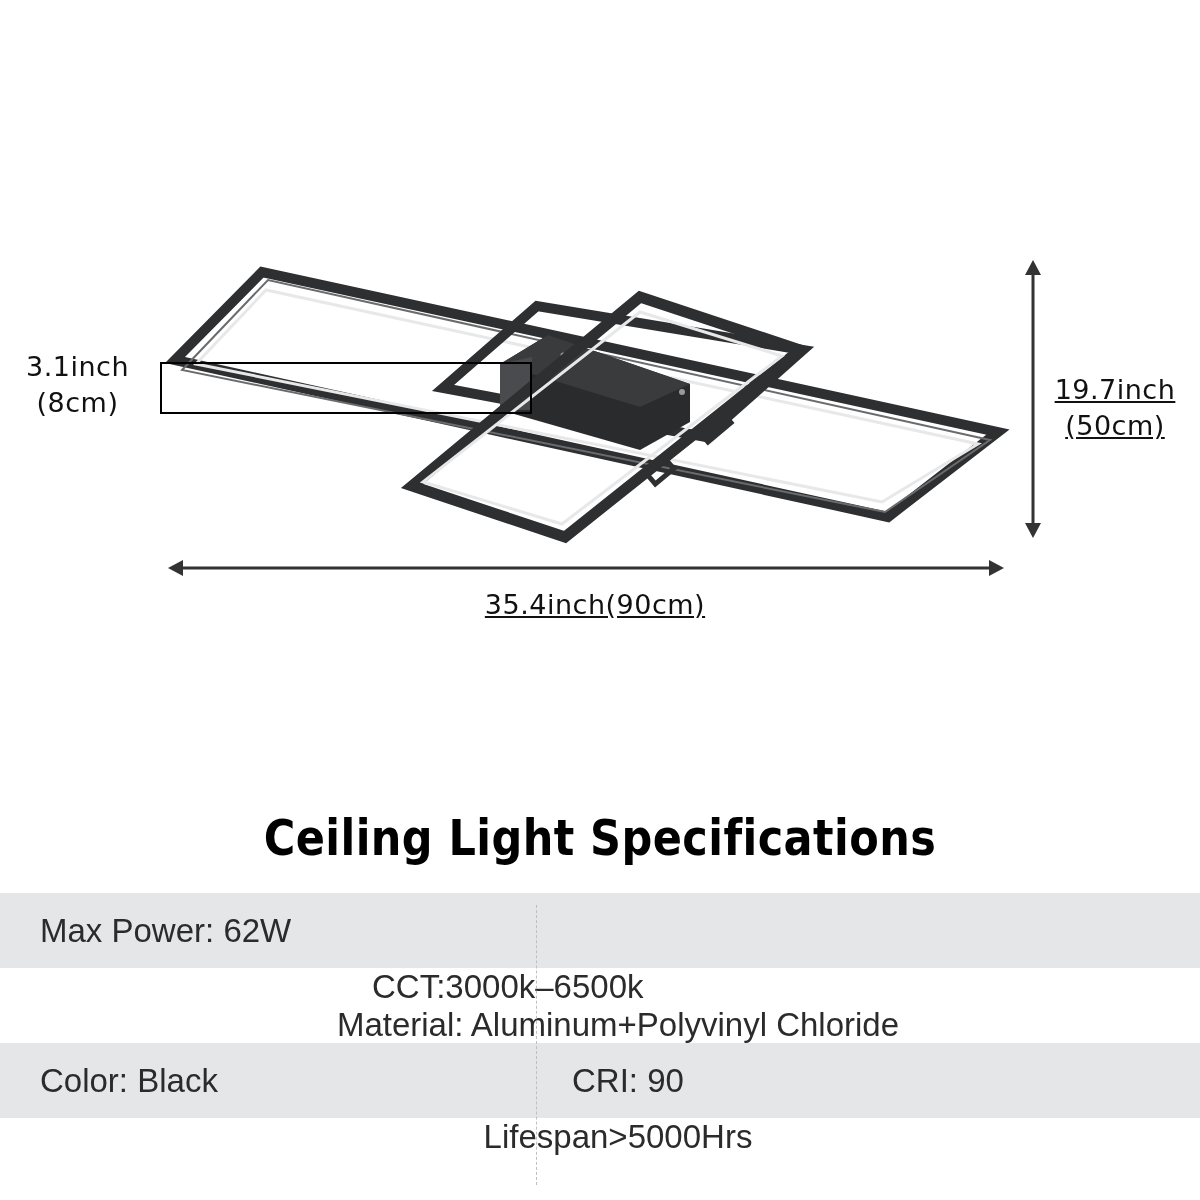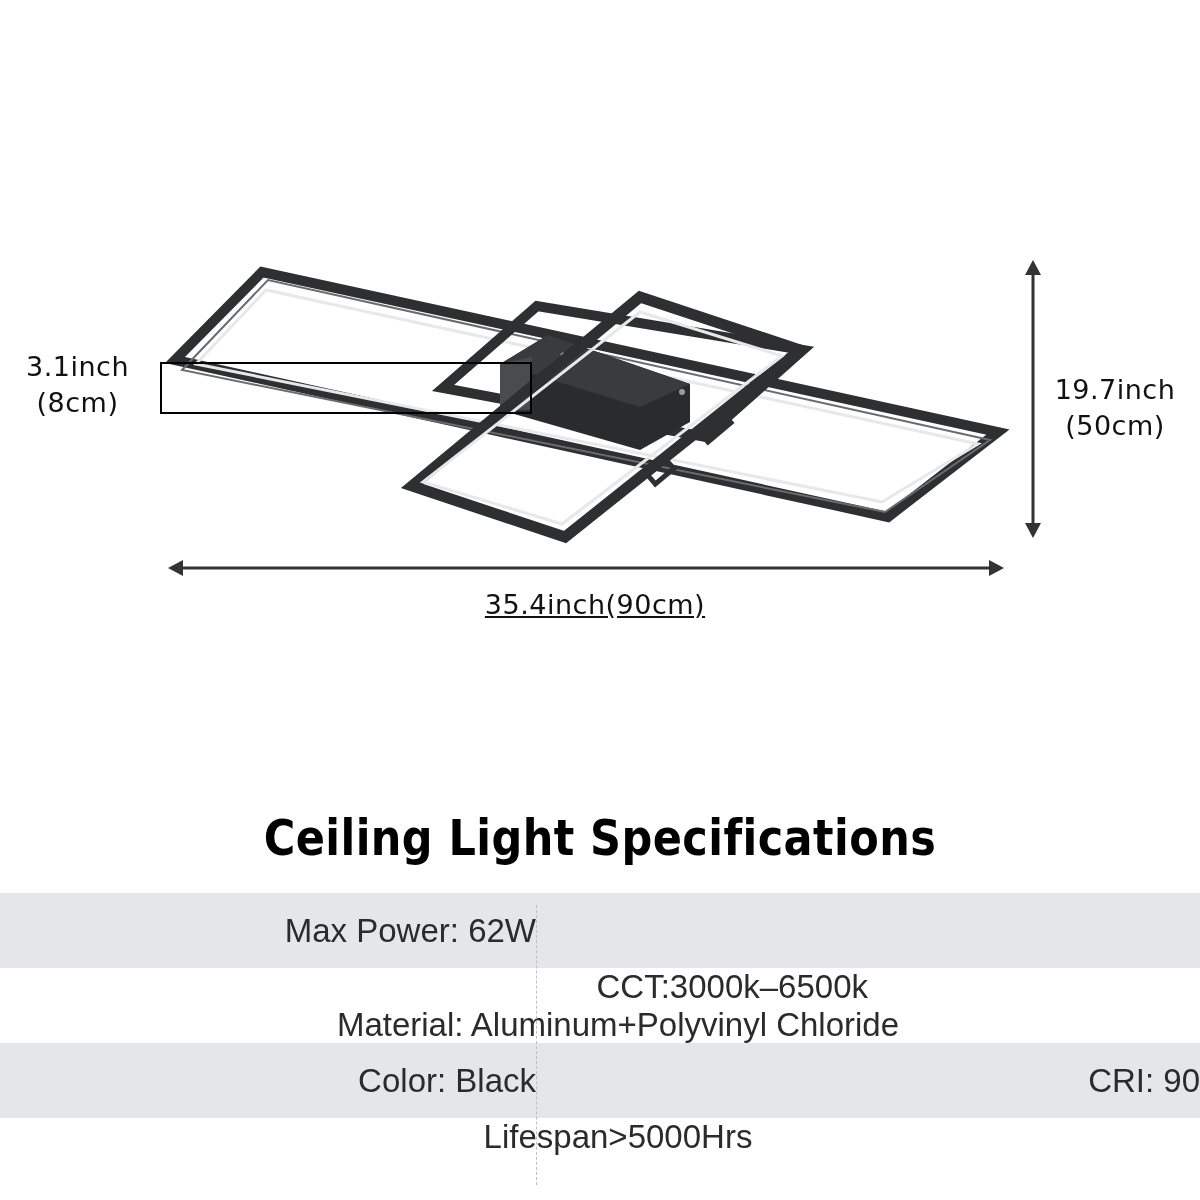--- a/index.html
+++ b/index.html
@@ -1,21 +1,21 @@
 <!DOCTYPE html>
 <html><head>
 <meta charset="utf-8">
 <style>
   html, body { margin: 0; padding: 0; background: #ffffff; }
   body { width: 1200px; height: 1200px; position: relative; overflow: hidden; font-family: "Liberation Sans", sans-serif; }
   .diagram { position: absolute; left: 0; top: 0; width: 1200px; height: 760px; margin-top: 12px; }
   .dim-label { position: absolute; font-family: "DejaVu Sans", sans-serif; color: #111; font-size: 27px; line-height: 36px; text-align: center; letter-spacing: 0.5px; }
   .title { position: absolute; left: 0; top: 800px; width: 1200px; text-align: center; font-family: "DejaVu Sans", sans-serif; font-weight: bold; font-size: 50px; line-height: 76px; color: #000; transform: scaleX(0.86); transform-origin: center; letter-spacing: 0.5px; }
   .spec-table { position: absolute; left: 0; top: 893px; width: 1200px; }
-  .spec-row { display: flex; height: 75px; align-items: center; text-align: right; }
+  .spec-row { display: flex; height: 75px; align-items: center; }
   .spec-row.gray { background: #e5e6e7; }
   .spec-row.white { background: #ffffff; flex-direction: column; }
   .cell { font-family: "Liberation Sans", sans-serif; font-size: 33px; color: #2b2b2b; white-space: nowrap; }
   .cell.left { width: 536px; box-sizing: border-box; padding-left: 40px; }
   .cell.right { flex: 1; padding-left: 36px; }
   .divider { position: absolute; left: 536px; top: 905px; width: 0; height: 280px; border-left: 1px dashed #bfbfbf; }
 </style>
 </head>
 <body>
 
@@ -59,21 +59,21 @@
       <line x1="182" y1="556" x2="990" y2="556" stroke="#333" stroke-width="3"></line>
       <polygon points="183,548 183,564 168,556" fill="#333"></polygon>
       <polygon points="989,548 989,564 1004,556" fill="#333"></polygon>
     </g>
   </svg>
 
   <div class="dim-label" style="left:10px; top:337px; width:135px;">
     <div>3.1inch</div>
     <div>(8cm)</div>
   </div>
-  <div class="dim-label" style="left:1045px; top:360px; width:140px;">
+  <div class="dim-label" style="left:1045px; top:360px; width:140px;text-decoration:underline;">
     <div>19.7inch</div>
     <div>(50cm)</div>
   </div>
   <div class="dim-label" style="left:390px; top:575px; width:410px;text-decoration:underline;">
     <div>35.4inch(90cm)</div>
   </div>
 </div>
 
 <div class="title">Ceiling Light Specifications</div>
 

